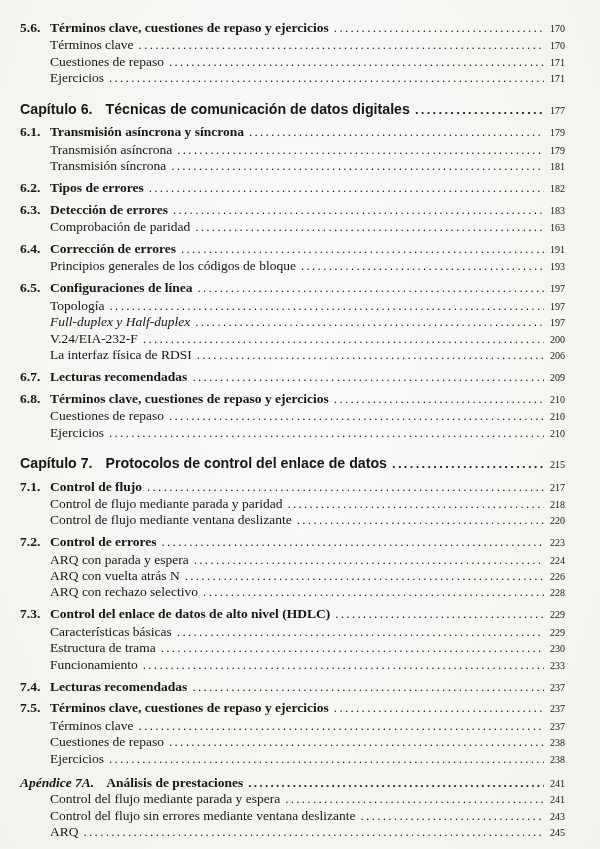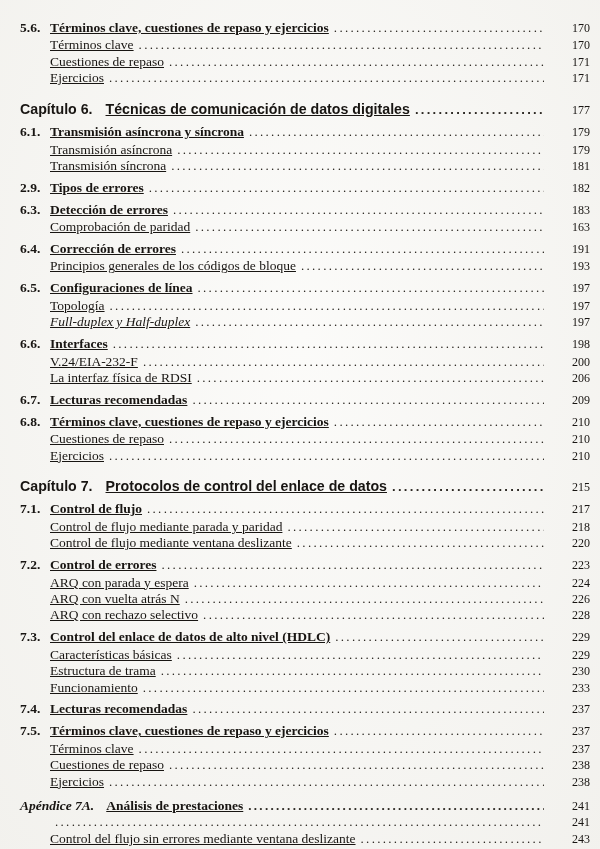--- a/index.html
+++ b/index.html
@@ -24,40 +24,40 @@
     display: flex;
     align-items: baseline;
     font-size: 13.5px;
     line-height: 15.4px;
     white-space: nowrap;
   }
   .num {
     flex: 0 0 30px;
     font-weight: bold;
   }
-  .title { flex: 0 0 auto; text-decoration: underline; }
+  .title { flex: 0 0 auto; }
   .leader {
     flex: 1 1 auto;
     overflow: hidden;
     margin: 0 6px 0 5px;
     white-space: nowrap;
   }
   .leader::after {
     content: "..........................................................................................................................................";
     letter-spacing: 2.3px;
     font-size: 13px;
     color: #2a2username620;
     color: #2a2620;
   }
   .pageno {
     flex: 0 0 40px;
-    text-align: right;
+    text-align: left;
     font-weight: normal;
     font-family: "Liberation Serif", serif;
-    font-size: 12px;
+    font-size: 10px;
   }
   
   .row.section { margin-top: 5.5px; margin-bottom: 1px; }
   .row.section .title { font-weight: bold; }
   
   .row.sub .num { font-weight: normal; }
   .row.sub.italic .title { font-style: italic; text-align: center; }
   
   .row.chapter {
     font-family: "Liberation Sans", sans-serif;
@@ -120,21 +120,21 @@
         <span class="leader"></span>
         <span class="pageno">179</span>
       </div>
       <div class="row sub">
         <span class="num"></span>
         <span class="title">Transmisión síncrona</span>
         <span class="leader"></span>
         <span class="pageno">181</span>
       </div>
       <div class="row section">
-        <span class="num">2.9.</span>
+        <span class="num">6.2.</span>
         <span class="title">Tipos de errores</span>
         <span class="leader"></span>
         <span class="pageno">182</span>
       </div>
       <div class="row section">
         <span class="num">6.3.</span>
         <span class="title">Detección de errores</span>
         <span class="leader"></span>
         <span class="pageno">183</span>
       </div>
@@ -166,26 +166,20 @@
         <span class="num"></span>
         <span class="title">Topología</span>
         <span class="leader"></span>
         <span class="pageno">197</span>
       </div>
       <div class="row sub italic">
         <span class="num"></span>
         <span class="title">Full-duplex y Half-duplex</span>
         <span class="leader"></span>
         <span class="pageno">197</span>
-      </div>
-      <div class="row section">
-        <span class="num">6.6.</span>
-        <span class="title">Interfaces</span>
-        <span class="leader"></span>
-        <span class="pageno">198</span>
       </div>
       <div class="row sub">
         <span class="num"></span>
         <span class="title">V.24/EIA-232-F</span>
         <span class="leader"></span>
         <span class="pageno">200</span>
       </div>
       <div class="row sub">
         <span class="num"></span>
         <span class="title">La interfaz física de RDSI</span>
@@ -319,20 +313,21 @@
         <span class="pageno">238</span>
       </div>
       <div class="row appendix">
         <span class="num">Apéndice 7A.</span>
         <span class="title">Análisis de prestaciones</span>
         <span class="leader"></span>
         <span class="pageno">241</span>
       </div>
       <div class="row sub">
         <span class="num"></span>
+        <span class="title">Control del flujo mediante parada y espera</span>
         <span class="leader"></span>
         <span class="pageno">241</span>
       </div>
       <div class="row sub">
         <span class="num"></span>
         <span class="title">Control del flujo sin errores mediante ventana deslizante</span>
         <span class="leader"></span>
         <span class="pageno">243</span>
       </div>
       <div class="row sub">

